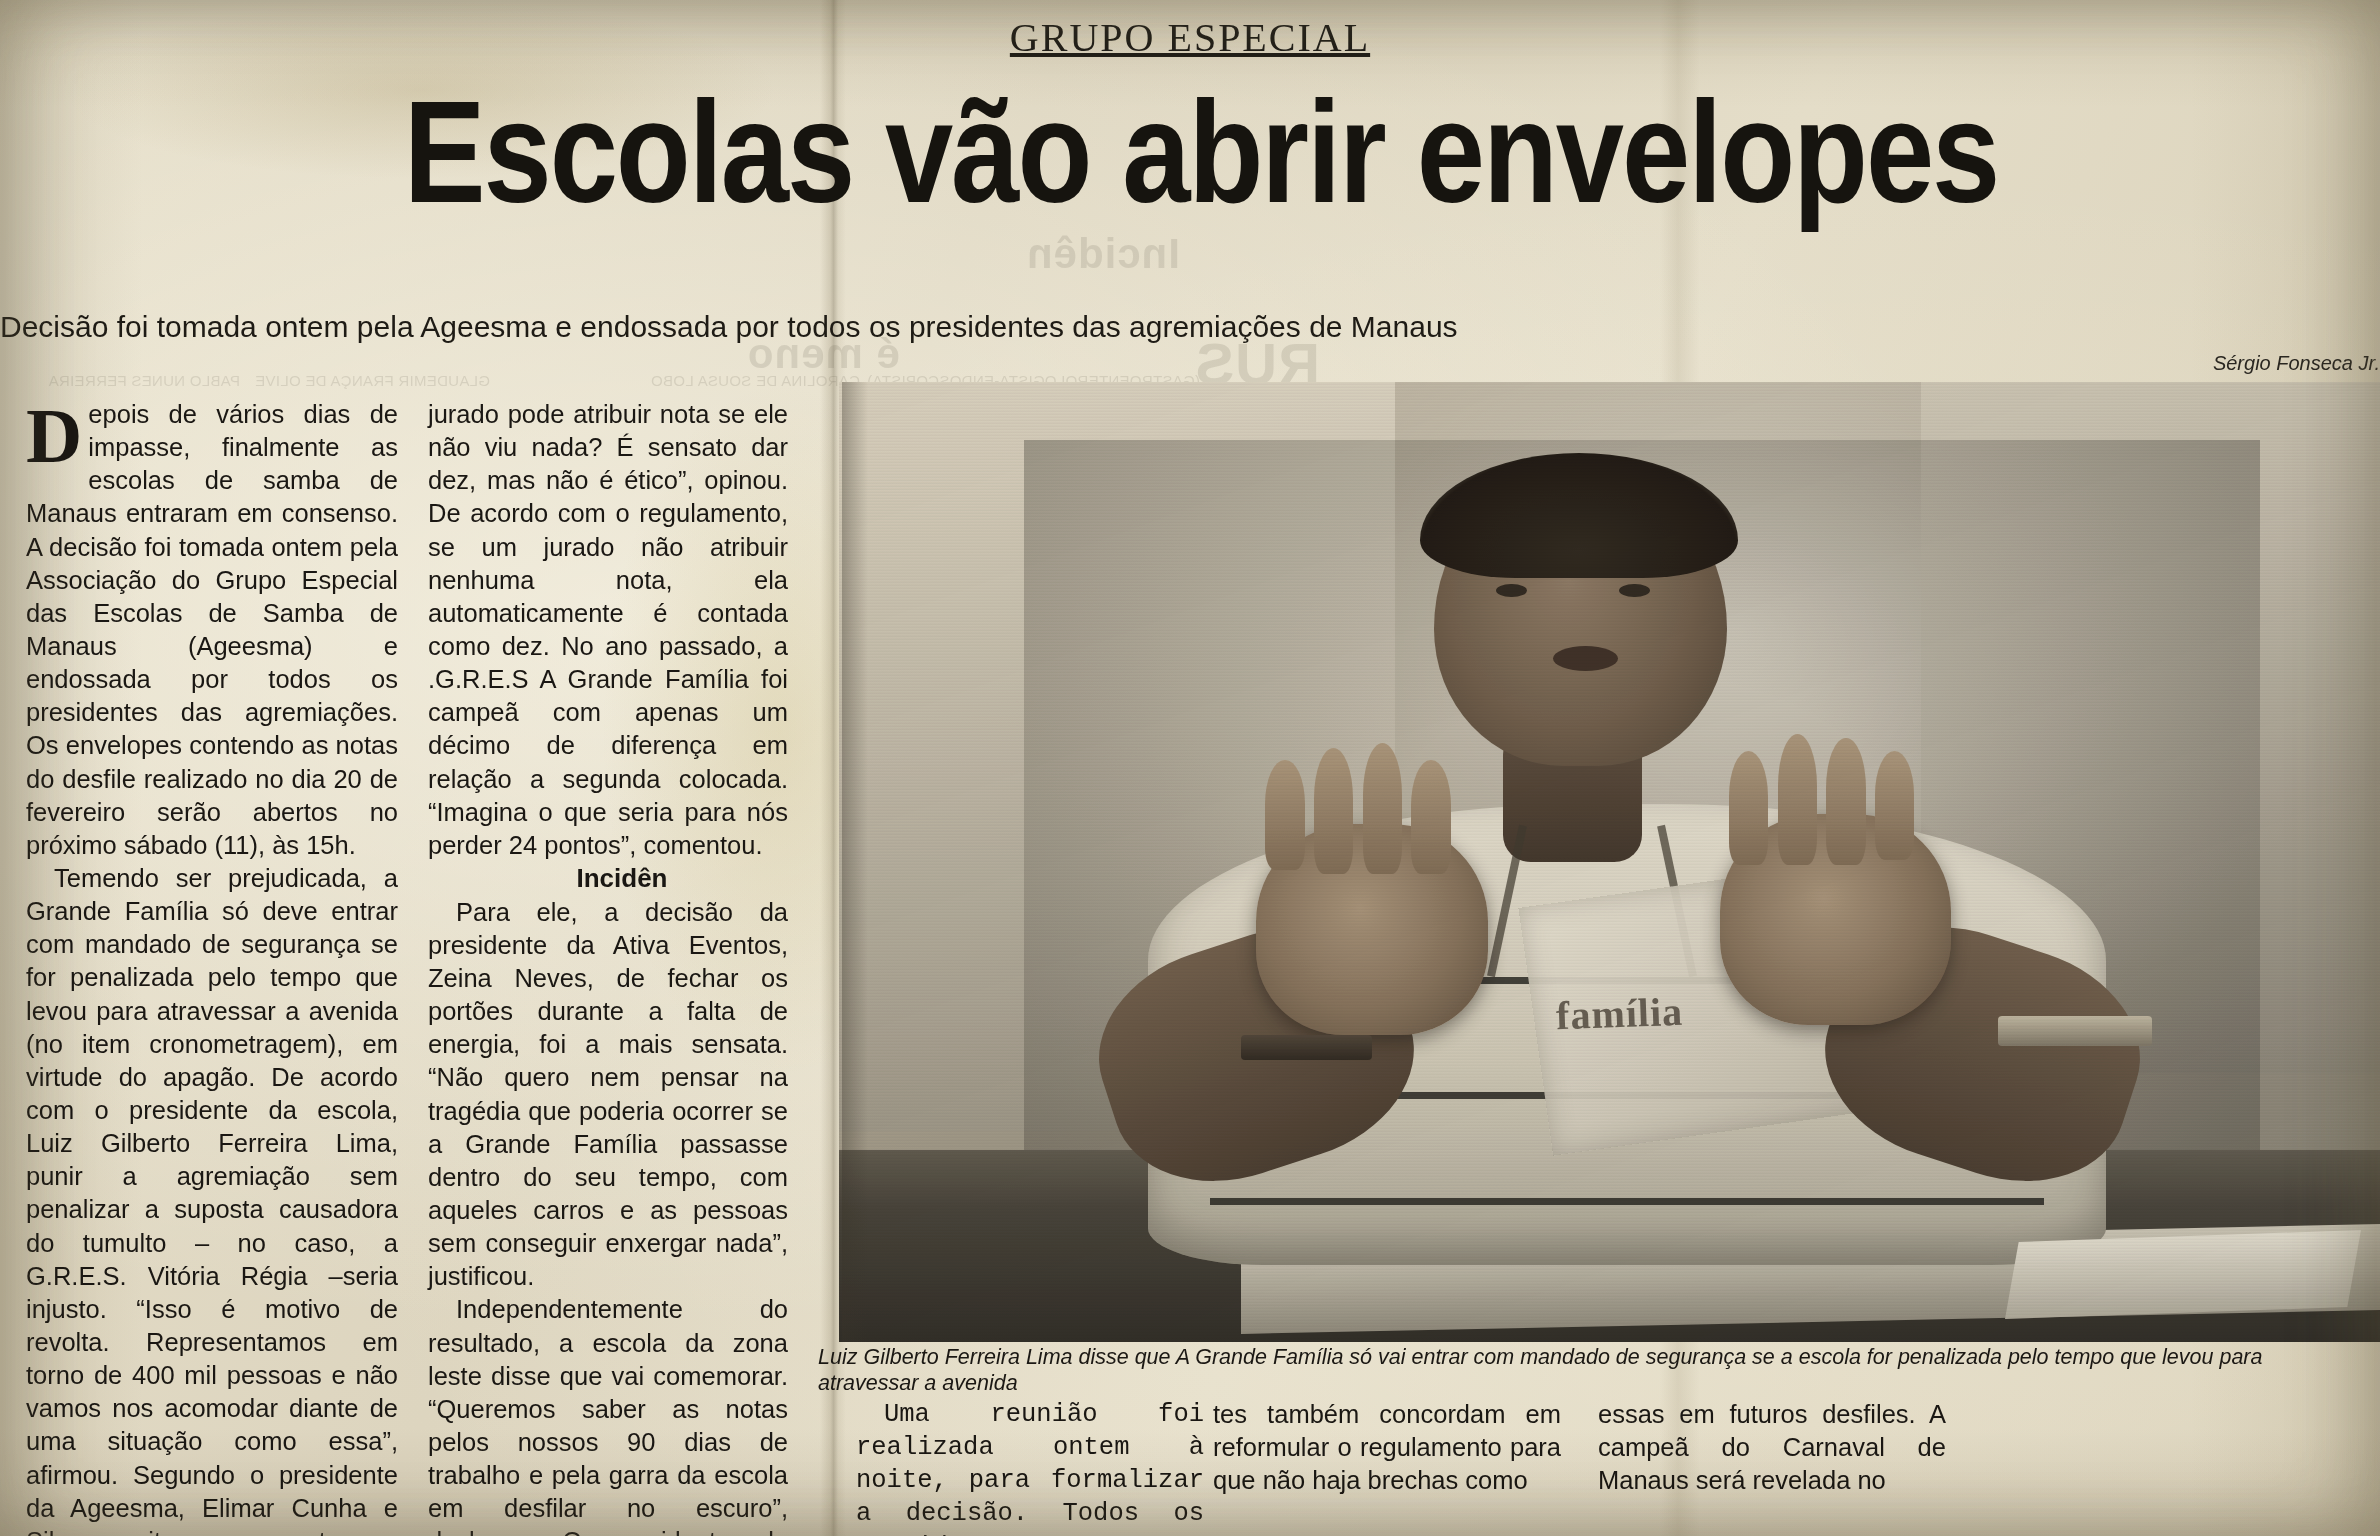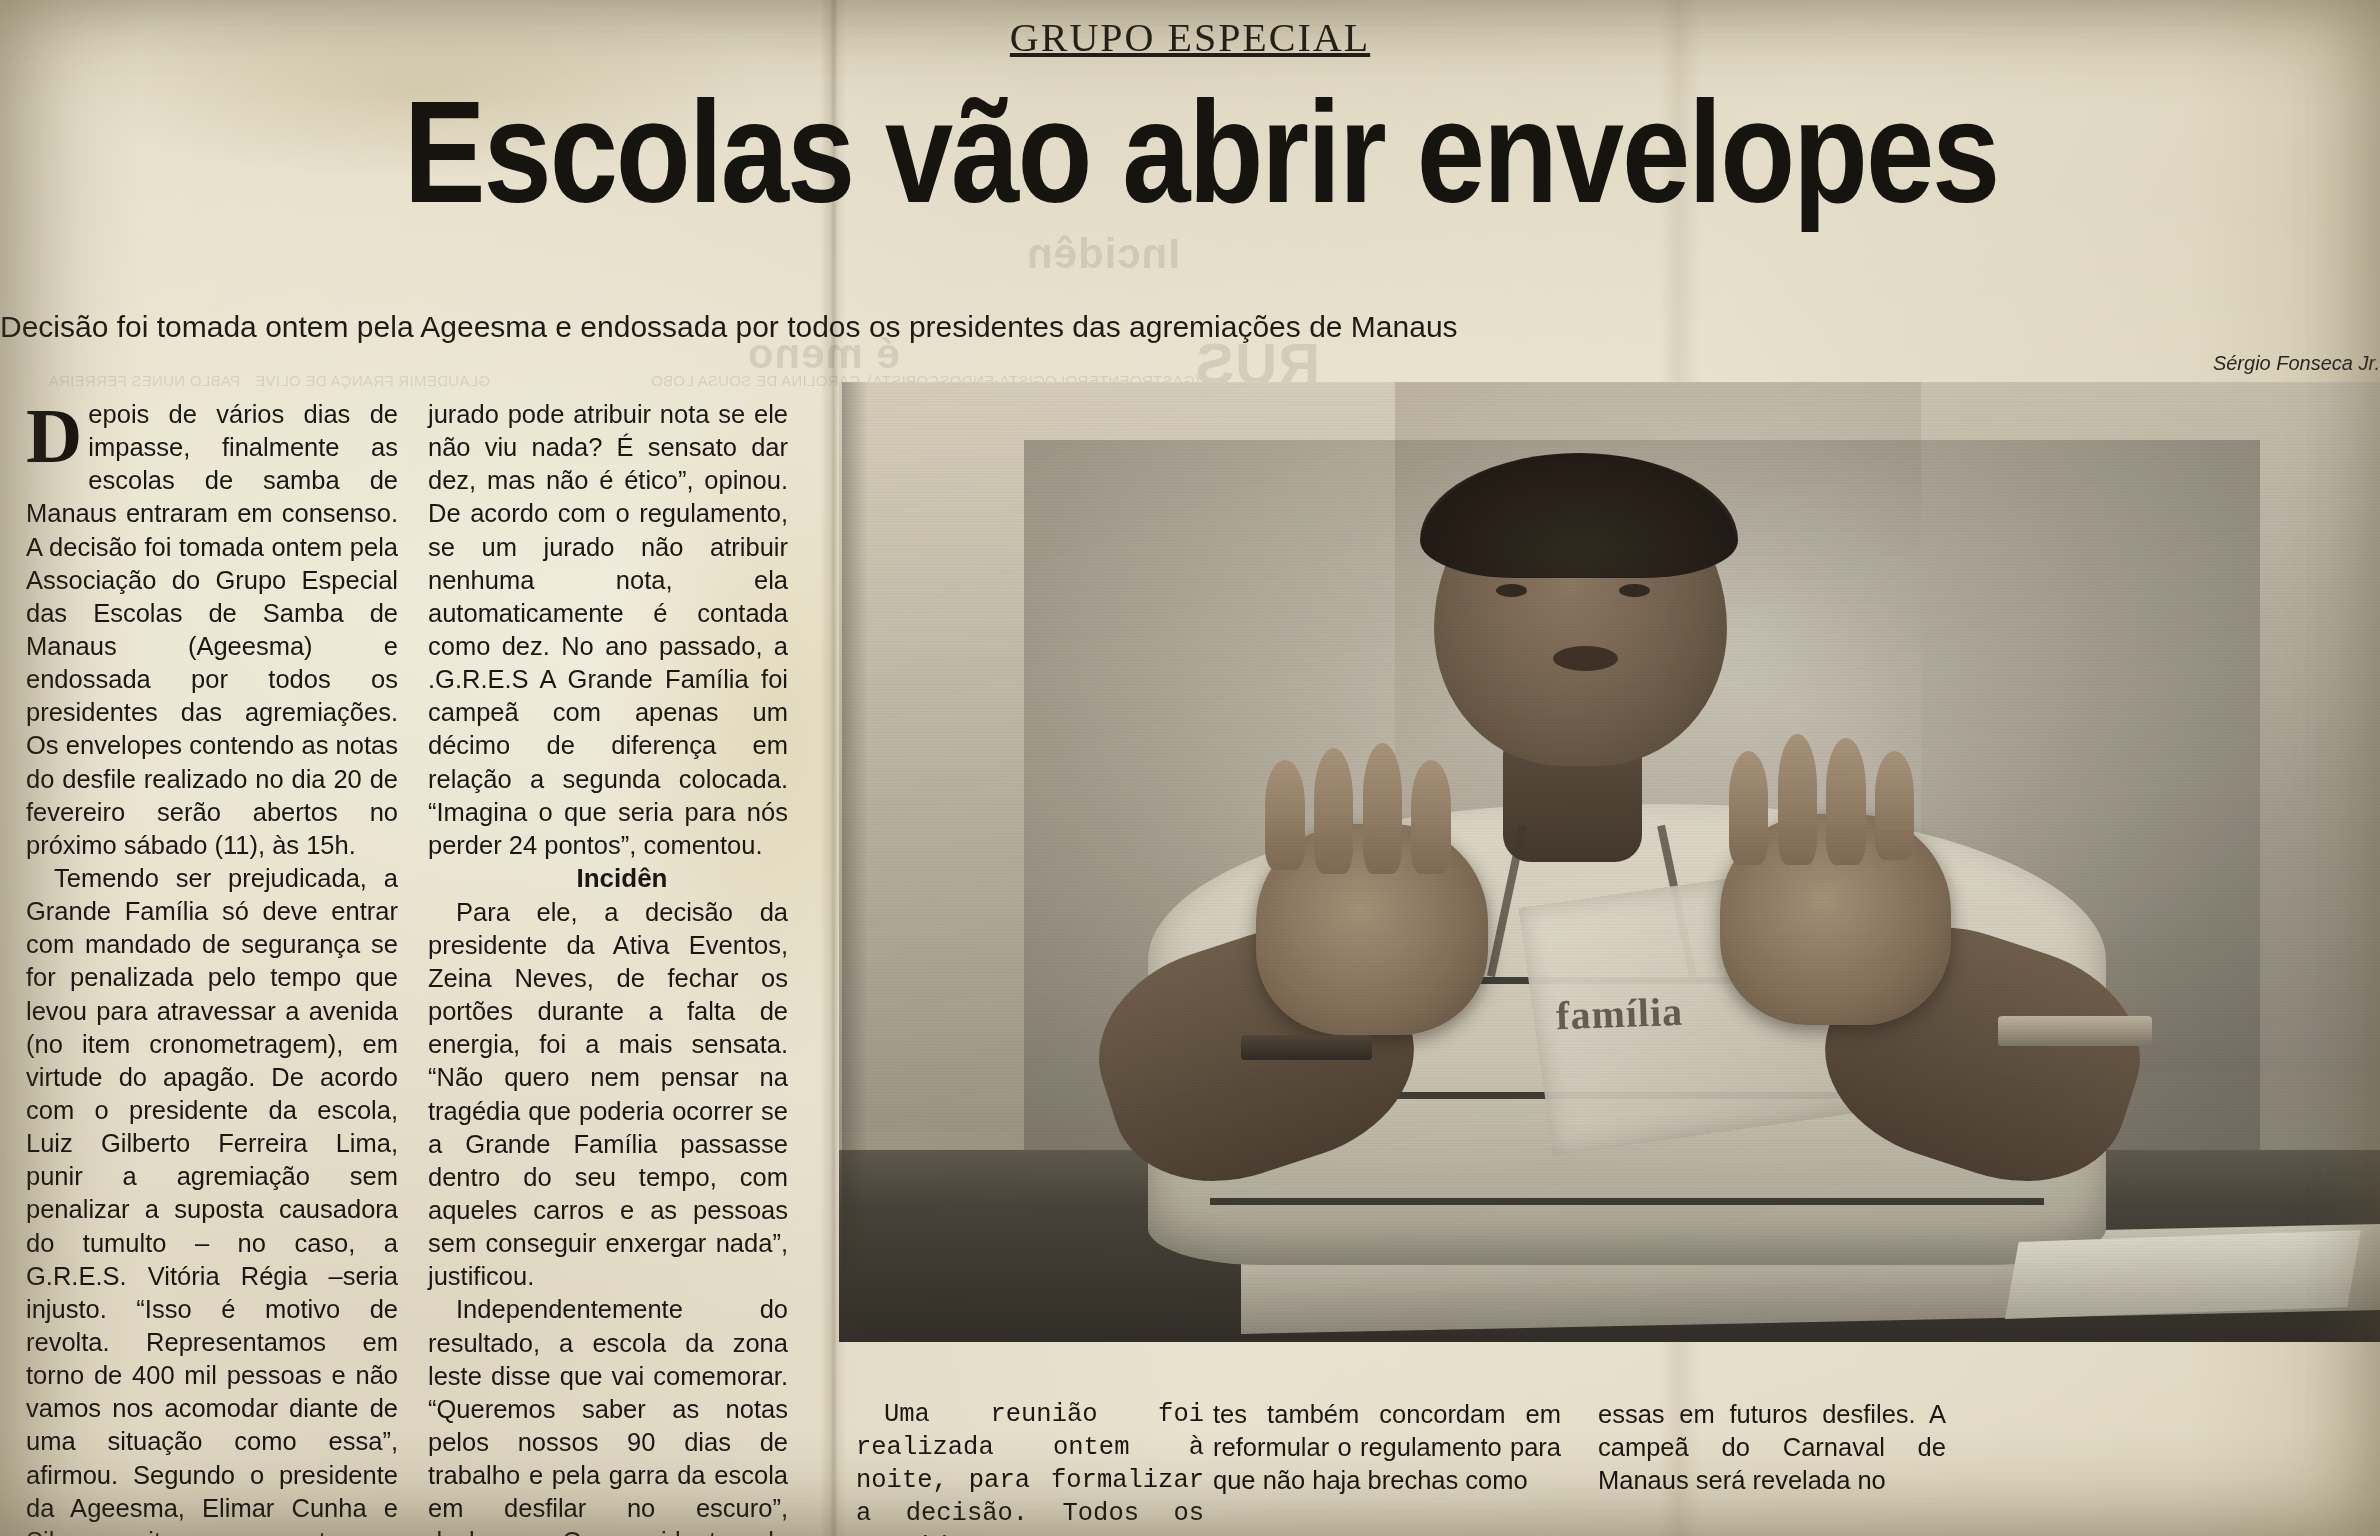--- a/index.html
+++ b/index.html
@@ -441,20 +441,21 @@
       <div class="p-bracelet" style="left:26%; top:68%;"></div>
       <div class="p-watch" style="left:75%; top:66%;"></div>
 
       <div class="ph-paper"></div>
       <div class="ph-grain"></div>
       <div class="ph-sepia"></div>
       <div class="ph-fold"></div>
     </div>
   </div>
 
+  <div class="caption">Luiz Gilberto Ferreira Lima disse que A Grande Família só vai entrar com mandado de segurança se a escola for penalizada pelo tempo que levou para atravessar a avenida</div>
 
   <div class="bot" id="bot1">
     <p>Uma reunião foi realizada ontem à noite, para formalizar a decisão. Todos os presiden-</p>
   </div>
   <div class="bot" id="bot2">
     <p class="noind">tes também concordam em reformular o regulamento para que não haja brechas como</p>
   </div>
   <div class="bot" id="bot3">
     <p class="noind">essas em futuros desfiles. A campeã do Carnaval de Manaus será revelada no</p>
   </div>

